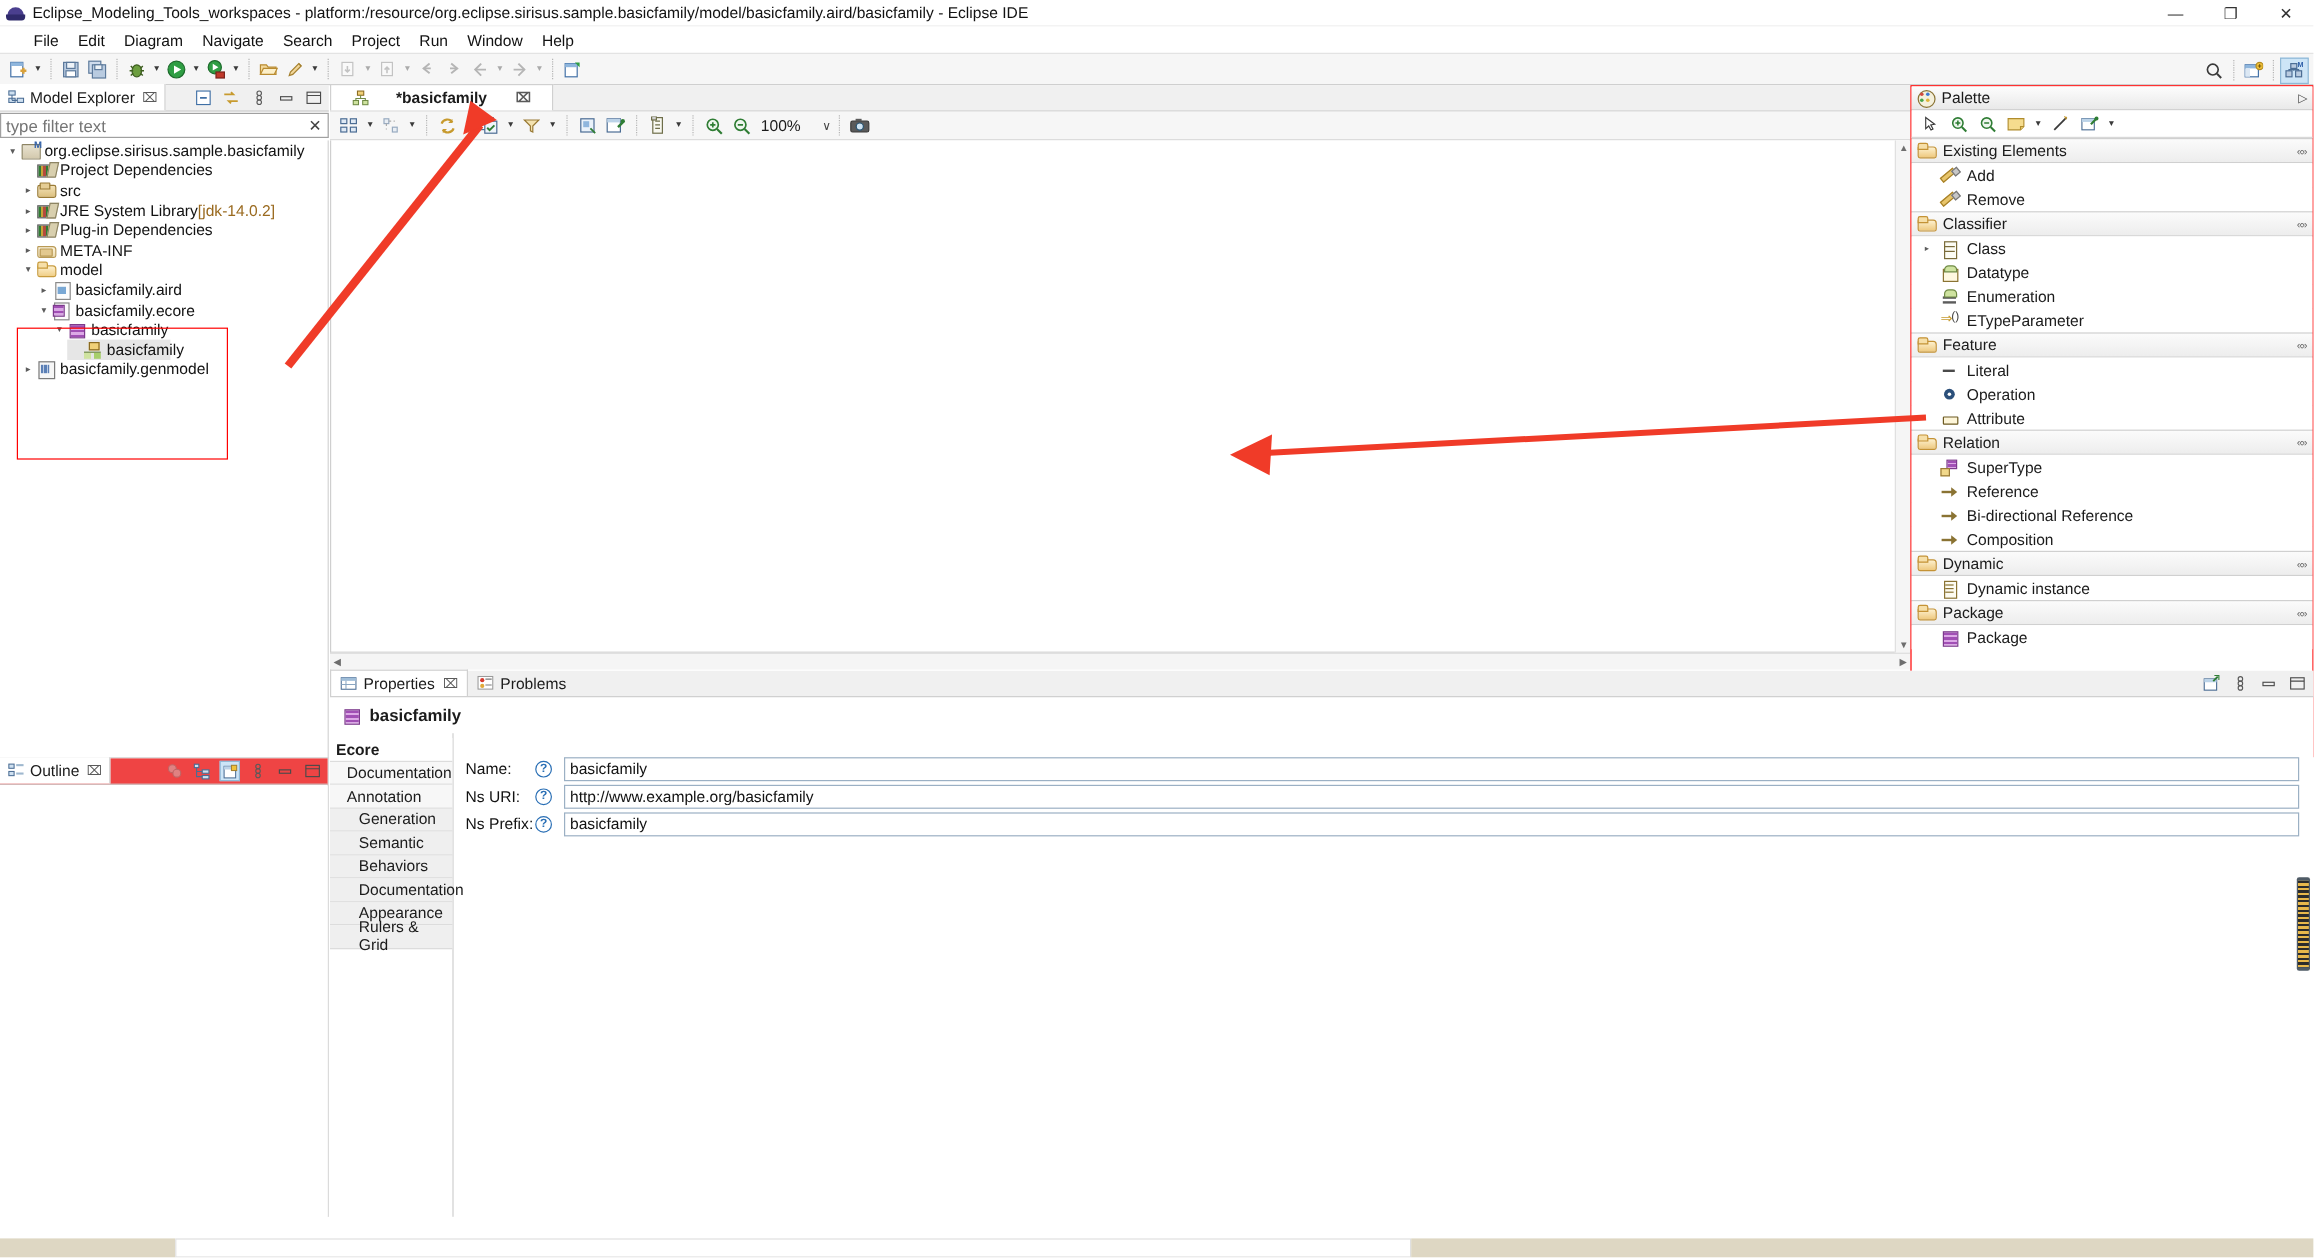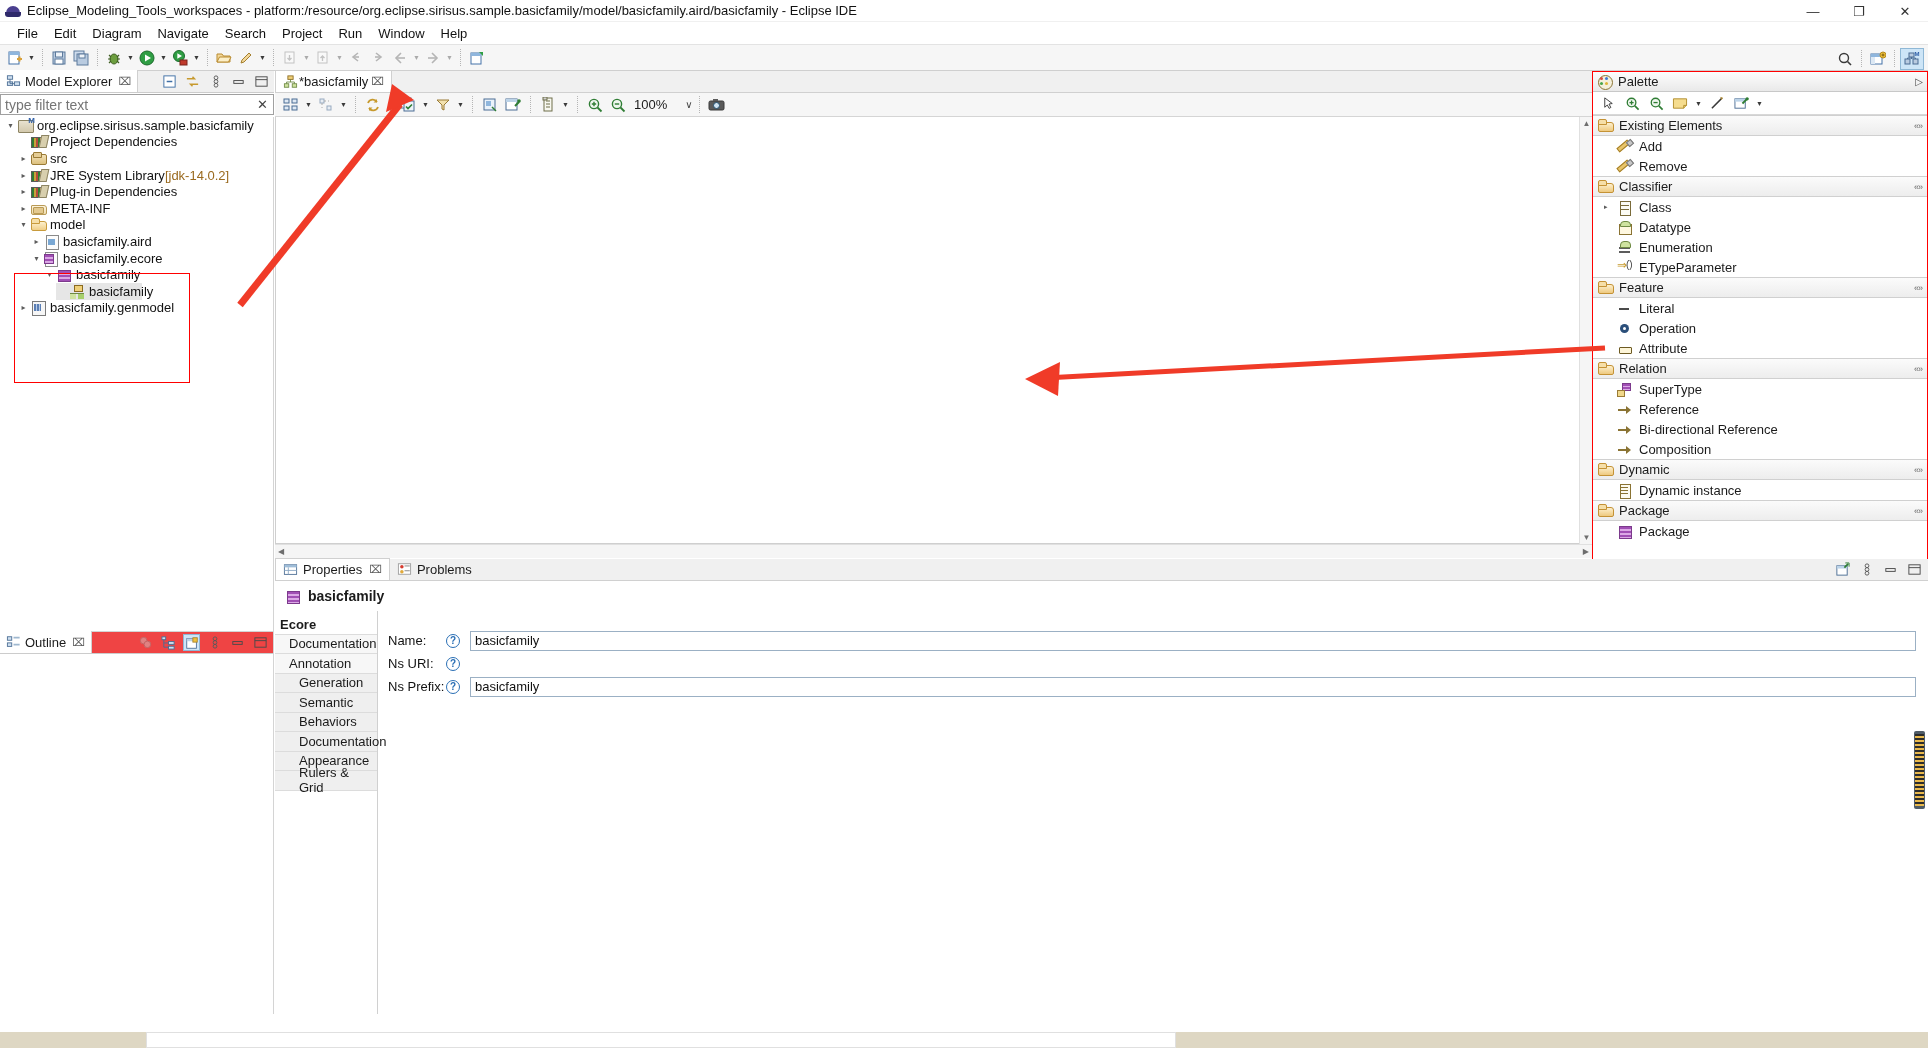--- a/index.html
+++ b/index.html
@@ -35,21 +35,21 @@
   .title-text { font-size: 13px; color: #121212; white-space: nowrap; }
   .winbtns { position:absolute; right:0; top:0; height:22px; display:flex; }
   .winbtn {
     width: 46px; height: 22px; display:flex; align-items:center; justify-content:center;
     font-size: 13px; color:#333;
   }
 
   
   .menubar {
     height: 22px; display:flex; align-items:center;
-    background:#ffffff; padding-left: 9px;
+    background:#ffffff; padding-left: 20px;
   }
   .menu-item {
     padding: 2px 8px; font-size: 13px; color:#121212; white-space:nowrap;
   }
 
   
   .toolbar {
     height: 27px; background:#f6f6f6;
     border-top:1px solid #e3e3e3; border-bottom:1px solid #cfcfcf;
     display:flex; align-items:center; padding-left:4px; position:relative;
@@ -154,22 +154,22 @@
 
   
   .outline { position:absolute; left:0; bottom:0; width:274px; height:383px;
              background:#fff; border-top:1px solid #d4d4d4; border-right:1px solid #d4d4d4; }
   .outline .view-tabrow { background:#ef4444; }
 
   
   .editor { position:absolute; left:275px; top:0; right:336px; height:487px; }
   .etab-row { height:22px; background:#f0f0f0; display:flex; align-items:flex-end;
               border-bottom:1px solid #d0d0d0; }
-  .etab { height:22px; background:#ffffff; display:flex; align-items:center; gap:1px;
-          padding:0 7px; font-size:13px; font-weight:normal; border:1px solid #d0d0d0;
+  .etab { height:22px; background:#ffffff; display:flex; align-items:center; gap:22px;
+          padding:0 17px; font-size:13px; font-weight:bold; border:1px solid #d0d0d0;
           border-bottom:none; }
   .etoolbar { height:24px; background:#f6f6f6; display:flex; align-items:center;
               border-bottom:1px solid #d5d5d5; padding-left:5px; gap:1px; }
   .ecanvas { position:absolute; left:0; top:46px; right:0; bottom:14px; background:#ffffff;
              border:1px solid #cfcfcf; border-top:none; }
   .ecanvas-vscroll { position:absolute; right:0; top:46px; width:13px; bottom:14px;
                      background:#f5f5f5; border-left:1px solid #e0e0e0; }
   .ecanvas-hscroll { position:absolute; left:0; right:0; bottom:0; height:14px;
                      background:#f5f5f5; display:flex; align-items:center;
                      justify-content:space-between; border-top:1px solid #e0e0e0; }
@@ -985,20 +985,21 @@
           </div>
         <div class="props-fields" id="props-fields">
             <div class="field-row">
               <div class="field-label">Name:</div>
               <div class="help-ico">?</div>
               <input class="field-input" type="text" value="basicfamily" style="">
             </div>
             <div class="field-row">
               <div class="field-label">Ns URI:</div>
               <div class="help-ico">?</div>
+              <input class="field-input" type="text" value="http://www.example.org/basicfamily" style="">
             </div>
             <div class="field-row">
               <div class="field-label">Ns Prefix:</div>
               <div class="help-ico">?</div>
               <input class="field-input" type="text" value="basicfamily" style="">
             </div>
           </div>
       </div>
 
       <div class="props-scroll"></div>

